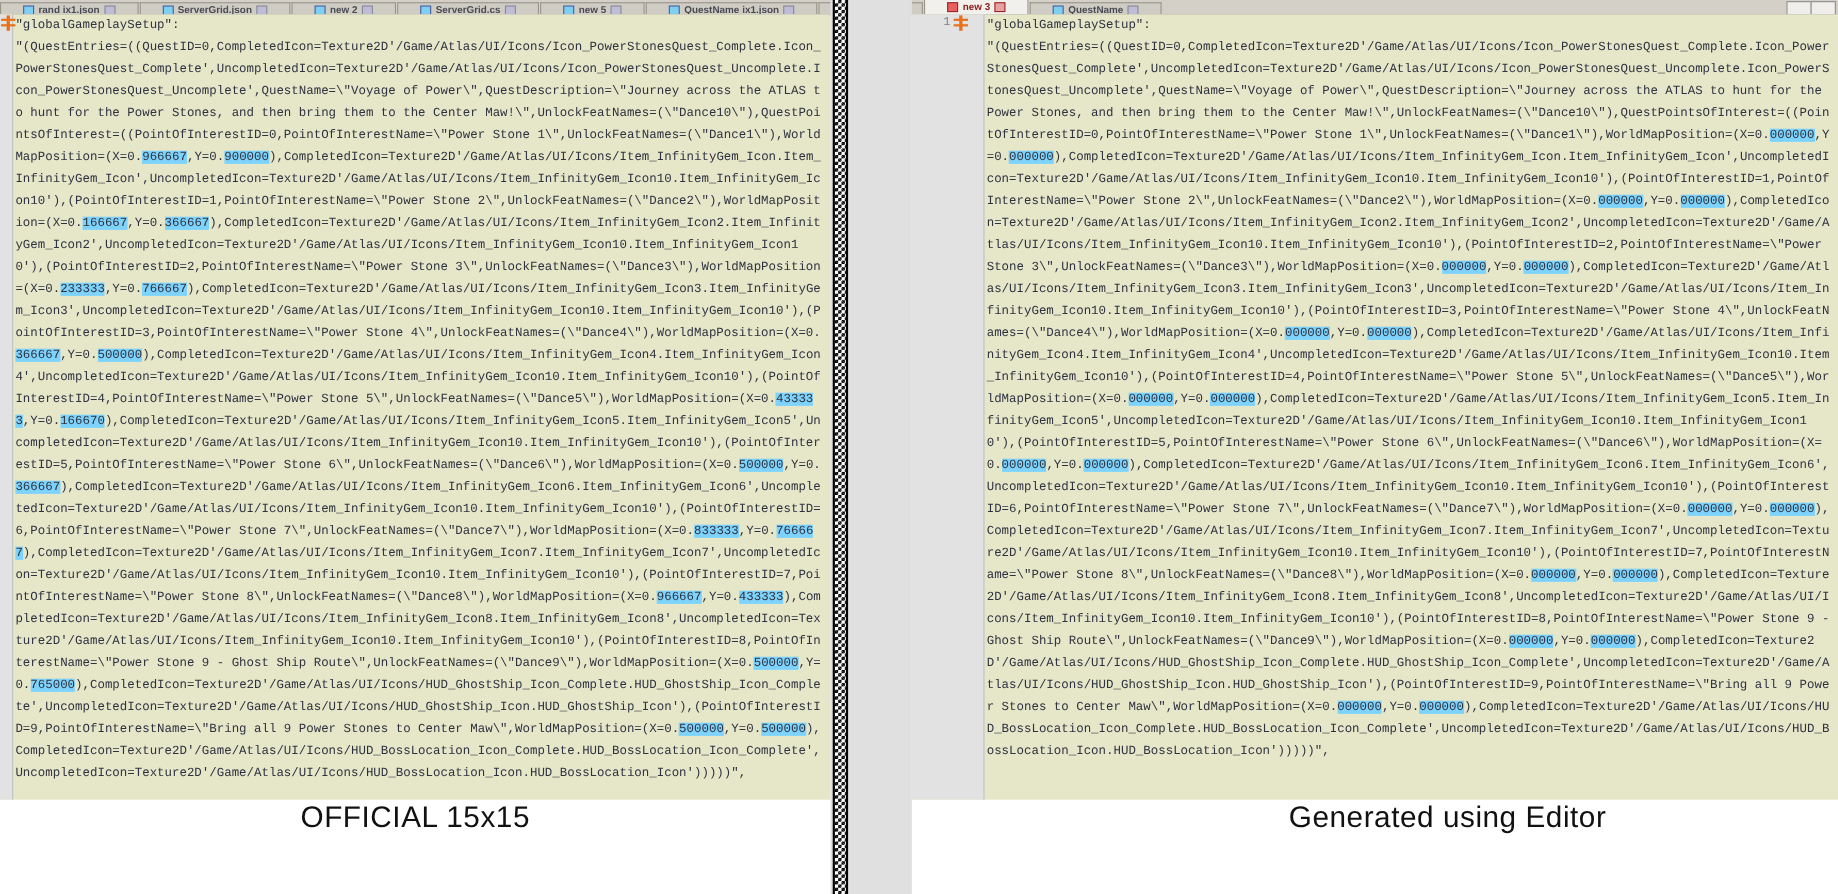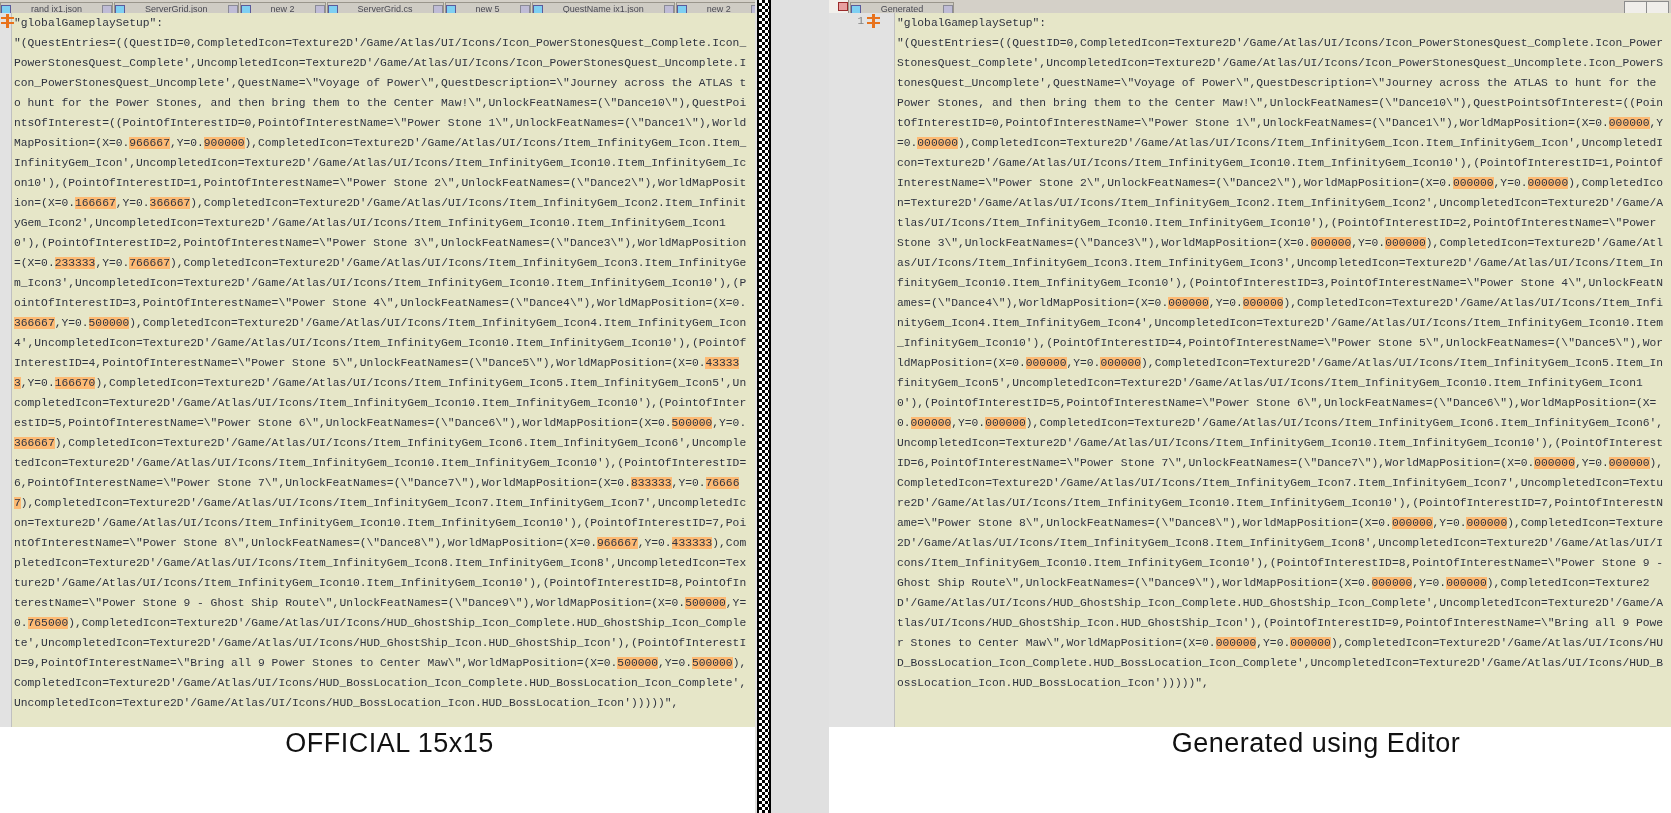--- a/index.html
+++ b/index.html
@@ -18,29 +18,30 @@
     border-bottom:1px solid #808080;
     display:flex;align-items:flex-end;
   }
   .tab{
     height:13px;
     background:#cfccc4;
     border:1px solid #9a968c;
     border-bottom:none;
     margin-right:1px;
     display:flex;align-items:center;
-    gap:20px;
-    padding:0 0;
+    gap:4px;
+    padding:0 20px;
     font-family:"Liberation Sans",sans-serif;
     font-size:9px;
     color:#4a4a52;
     white-space:nowrap;
     position:relative;
     top:2px;
     box-sizing:border-box;
+    font-weight:bold;
   }
   .tab.active{
     background:#f2f0ec;
     color:#8a1a1a;
     top:0;height:15px;
   }
   .tab .ticon{
     width:8px;height:7px;border:1px solid #5a5a9a;
     background:#7ecff2;flex:none;
   }
@@ -97,21 +98,21 @@
     position:absolute;top:0;
     font-size:11.3px;
     line-height:20px;
     color:#2f3340;
     white-space:pre-wrap;
     word-break:break-all;
     letter-spacing:0px;
   }
   .pane-left .codearea{left:14px;width:738px;}
   .pane-right .codearea{left:68px;width:770px;}
-  .hl{background:#fdba74;}
+  .hl{background:#7dd3fc;}
 
   
   .divider{
     position:absolute;top:0;left:755px;width:74px;height:813px;
     background:#e0e0e0;
   }
   .checker{
     position:absolute;top:0;left:2px;width:14px;height:813px;
     background-color:#ffffff;
     background-image:
@@ -125,21 +126,21 @@
   }
   
   .caption{
     position:absolute;
     font-family:"Liberation Sans",sans-serif;
     font-size:27px;
     color:#111111;
     text-align:center;
     letter-spacing:0.5px;
   }
-  .cap-left{left:12px;width:755px;top:728px;}
+  .cap-left{left:0;width:755px;top:728px;}
   .cap-right{left:829px;width:974px;top:728px;}
 </style>
 </head>
 <body>
 
 <div class="tabbar">
   <div class="tabs-holder" id="tabs-holder" style="display:flex;align-items:flex-end;height:15px;">
       <div class="tab">
         <span class="ticon"></span>
         <span>rand ix1.json</span>
@@ -175,21 +176,21 @@
         <span>new 2</span>
         <span class="tclose"></span>
       </div>
       <div class="tab active">
         <span class="ticon"></span>
         <span>new 3</span>
         <span class="tclose"></span>
       </div>
       <div class="tab">
         <span class="ticon"></span>
-        <span>Generated</span>
+        <span>QuestName</span>
         <span class="tclose"></span>
       </div>
     </div>
   <div class="tabspacer"></div>
   <div class="tabctl">
     <span></span>
     <span></span>
   </div>
 </div>
 

